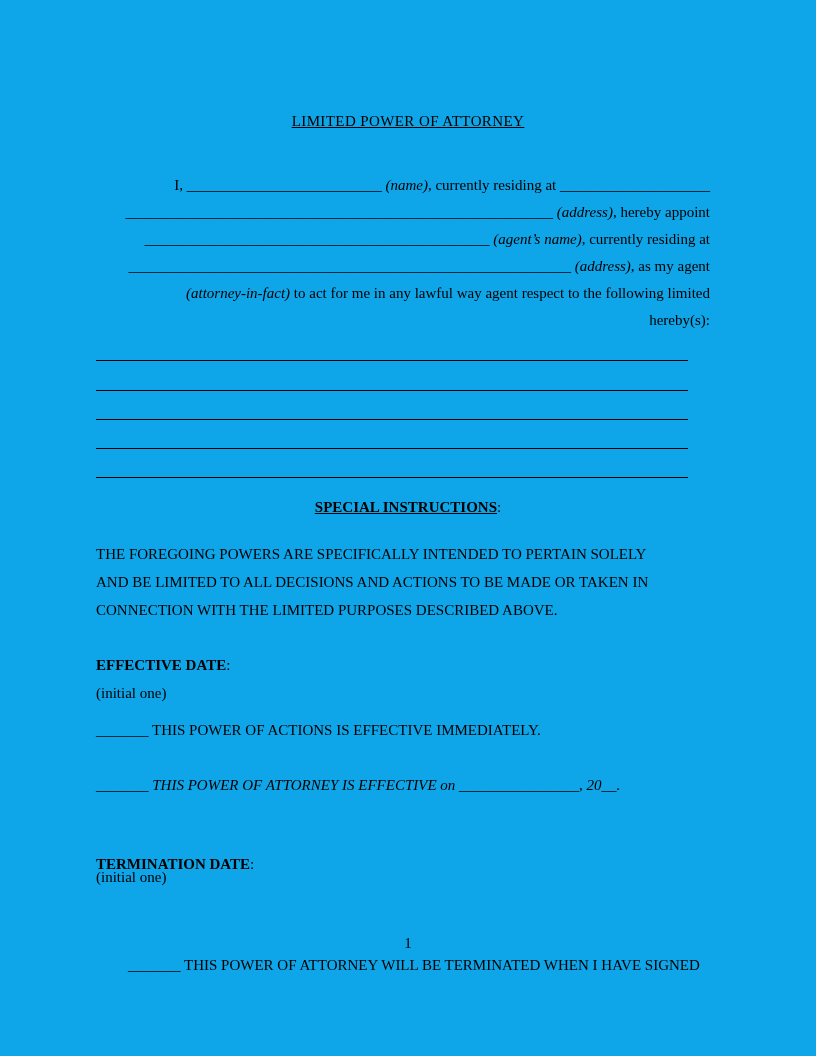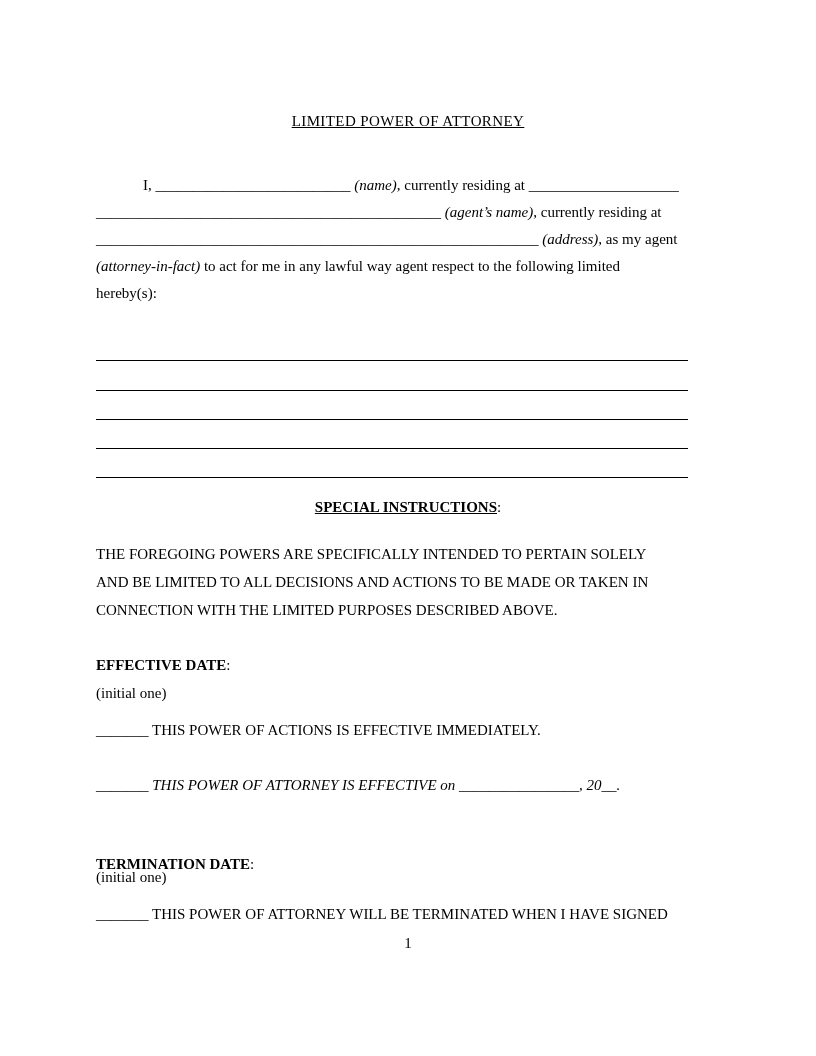--- a/index.html
+++ b/index.html
@@ -1,21 +1,21 @@
 <!DOCTYPE html>
 <html><head>
 <meta charset="utf-8">
 <style>
   html, body { margin: 0; padding: 0; background: #e8e8e8; }
   .page {
     position: relative;
     width: 816px;
     height: 1056px;
     margin: 0 auto;
-    background: #ffffff;
+    background: #0ea5e9;
     font-family: "Liberation Serif", "DejaVu Serif", serif;
     font-size: 15px;
     color: #000000;
     overflow: hidden;
   }
   .it { font-style: italic; }
   .bd { font-weight: bold; }
   .un { text-decoration: underline; }
   .line { white-space: nowrap; }
 
@@ -24,20 +24,21 @@
     top: 113px; left: 0; right: 0;
     text-align: center;
     letter-spacing: 0.4px;
   }
   .doc-title span { text-decoration: underline; }
 
   .intro {
     position: absolute;
     top: 172px; left: 96px; width: 614px;
     line-height: 27px;
+    text-align: right;
   }
   .intro .first { text-indent: 47px; }
 
   .purpose-blanks {
     position: absolute;
     top: 332px; left: 96px; width: 592px;
   }
   .purpose-blanks .blank {
     height: 28.3px;
     border-bottom: 1.8px solid #000;
@@ -55,39 +56,40 @@
     line-height: 28px;
   }
 
   .abs { position: absolute; left: 96px; white-space: nowrap; }
   .h-effective   { top: 657px; }
   .initial-1     { top: 685px; }
   .opt-eff-1     { top: 722px; }
   .opt-eff-2     { top: 777px; font-style: italic; }
   .h-termination { top: 831px; margin-top: 25px; }
   .initial-2     { top: 869px; }
-  .opt-term-1    { top: 906px; }
+  .opt-term-1    { top: 957px; margin-left: 32px; }
 
   .page-number {
     position: absolute;
     top: 935px; left: 0; right: 0;
     text-align: center;
   }
 </style>
 </head>
 <body>
 
 <div class="page">
 
   <div class="doc-title">
     <span>LIMITED POWER OF ATTORNEY</span>
   </div>
 
   <div class="intro">
     <div class="line first"><span>I, __________________________ </span><span class="it">(name)</span><span>, currently residing at ____________________</span></div>
+    <div class="line"><span>_________________________________________________________ </span><span class="it">(address)</span><span>, hereby appoint</span></div>
     <div class="line"><span>______________________________________________ </span><span class="it">(agent’s name)</span><span>, currently residing at</span></div>
     <div class="line"><span>___________________________________________________________ </span><span class="it">(address)</span><span>, as my agent</span></div>
     <div class="line"><span class="it">(attorney-in-fact)</span><span> to act for me in any lawful way agent respect to the following limited</span></div>
     <div class="line"><span>hereby(s):</span></div>
   </div>
 
   <div class="purpose-blanks">
     <div class="blank"></div>
     <div class="blank"></div>
     <div class="blank"></div>

